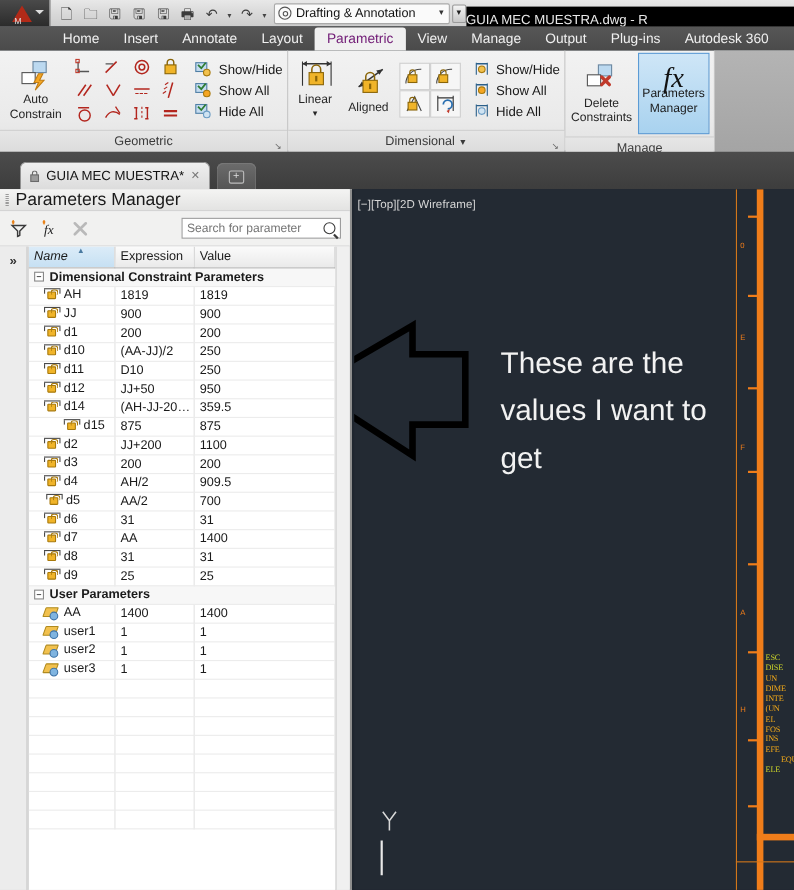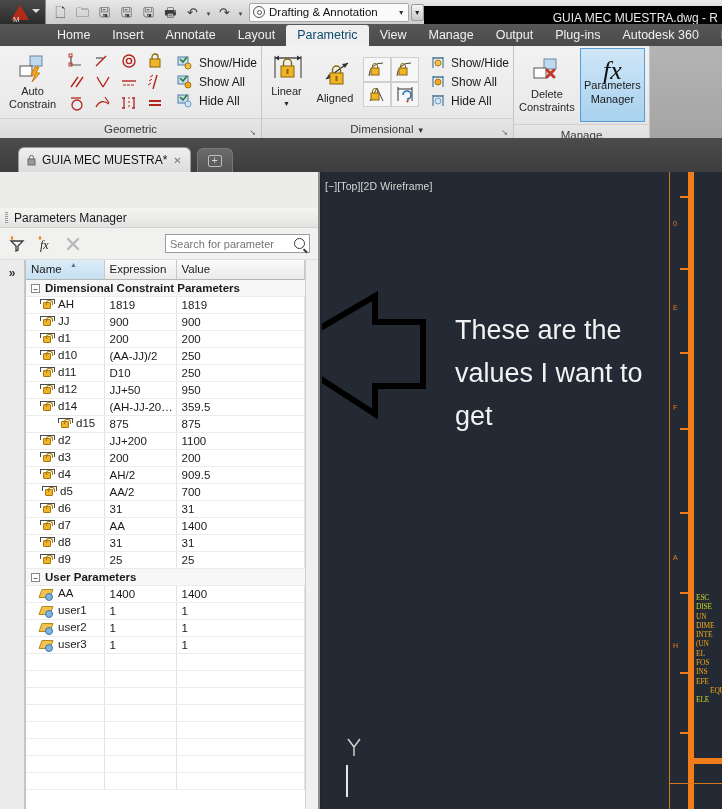--- a/index.html
+++ b/index.html
@@ -54,21 +54,21 @@
   .tabbar {
     position:absolute; left:0; top:24px; width:722px; height:22px;
     background: linear-gradient(to bottom,#575757,#4a4a4a);
     display:flex; align-items:flex-end; padding-left:46px;
   }
   .tab {
     font-size:12.5px; color:#f0f0f0; padding:3px 11px 4px; height:21px;
     white-space:nowrap; line-height:15px;
   }
   .tab.active {
-    background:#f0f0f0; color:#0c4a6e; border-radius:3px 3px 0 0;
+    background:#f0f0f0; color:#701a75; border-radius:3px 3px 0 0;
   }
 
   
   .ribbon {
     position:absolute; left:0; top:46px; width:722px; height:92px;
     background: linear-gradient(to bottom,#f2f2f2 0%, #eaeaea 70%, #e2e2e2 100%);
     border-bottom:1px solid #a8a8a8;
     display:flex;
   }
   .panel { height:92px; display:flex; flex-direction:column; position:relative;
@@ -123,21 +123,21 @@
 
   
   .palette {
     position:absolute;left:0;top:172px;width:320px;height:637px;
     background:#ececeb; border-right:2px solid #8e8e8e;
     display:flex;flex-direction:column;
   }
   .pal-header {
     height:20px; background:linear-gradient(to bottom,#f4f4f3,#e3e3e2);
     display:flex;align-items:center;gap:6px;padding-left:5px;
-    font-size:12px;color:#1a1a1a; border-bottom:1px solid #d2d2d2;margin-top:36px;
+    font-size:16px;color:#1a1a1a; border-bottom:1px solid #d2d2d2;
   }
   .griphandle{width:3px;height:12px;
     background:repeating-linear-gradient(to bottom,#9a9a9a 0 1px,transparent 1px 2px);}
   .pal-toolbar{height:32px;display:flex;align-items:center;gap:10px;padding:0 8px;
      background:#f1f1f0;border-bottom:1px solid #dcdcdc;}
   .tbicon{width:18px;height:18px;display:flex;align-items:center;justify-content:center;
      font-size:13px;color:#333;position:relative;}
   .searchbox{margin-left:auto;width:145px;height:19px;background:#fff;border:1px solid #9d9d9d;
      display:flex;align-items:center;padding:0 4px;}
   .searchbox input{border:none;outline:none;width:100%;font-size:11px;color:#7a7a7a;
@@ -152,21 +152,21 @@
      font-weight:bold;}
   .tablewrap{flex:1;background:#fff;display:flex;flex-direction:column;overflow:hidden;
      border-left:1px solid #c0c0c0;}
   table.params{width:100%;border-collapse:collapse;font-size:11.5px;color:#1a1a1a;
      table-layout:fixed;}
   table.params th{
      background:linear-gradient(to bottom,#fbfbfb,#eaeaea);
      border-right:1px solid #c9c9c9;border-bottom:1px solid #b5b5b5;
      font-weight:normal;text-align:left;padding:2px 5px;height:19px;position:relative;
   }
-  table.params th.sorted{background:linear-gradient(to bottom,#dcecf8,#c6e0f3);}
+  table.params th.sorted{background:linear-gradient(to bottom,#dcecf8,#c6e0f3);font-style:italic;}
   table.params th .sortarrow{position:absolute;left:44px;top:1px;font-size:7px;color:#4a7aa0;}
   table.params td{border-right:1px solid #e3e3e3;border-bottom:1px solid #ececec;
      padding:1px 5px;height:17px;overflow:hidden;white-space:nowrap;}
   tr.grouprow td{background:#f7f7f7;border-right:none;font-weight:bold;font-size:11.5px;}
   .expander{display:inline-block;width:9px;height:9px;border:1px solid #888;background:#fff;
      font-size:8px;line-height:7px;text-align:center;margin-right:5px;color:#333;
      vertical-align:middle;}
   .rowicon{display:inline-block;width:15px;height:12px;margin-right:3px;
      vertical-align:middle;position:relative;}
   .dimic{border-top:1.4px solid #4a4a4a;}
@@ -231,21 +231,21 @@
     <div class="qcaret">▾</div>
   </div>
 
   <div class="wsbox">
     <div class="gear"></div>
     <span>Drafting &amp; Annotation</span>
     <span class="wsdd">▼</span>
   </div>
   <div class="dropflag">▼</div>
 
-  <div class="blackfill" style="display:flex;align-items:center;justify-content:flex-end;margin-top:12px;">
+  <div class="blackfill" style="display:flex;align-items:center;margin-top:12px;">
     <span class="doctitle">GUIA MEC MUESTRA.dwg - R</span>
   </div>
 </div>
 
 <div class="tabbar">
   <div class="tab">Home</div>
   <div class="tab">Insert</div>
   <div class="tab">Annotate</div>
   <div class="tab">Layout</div>
   <div class="tab active">Parametric</div>

